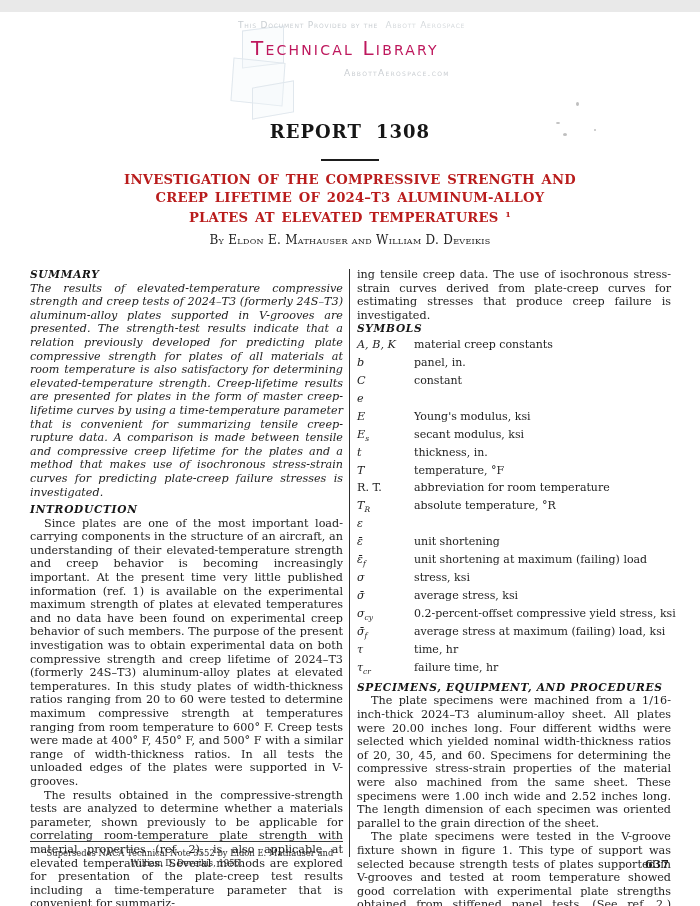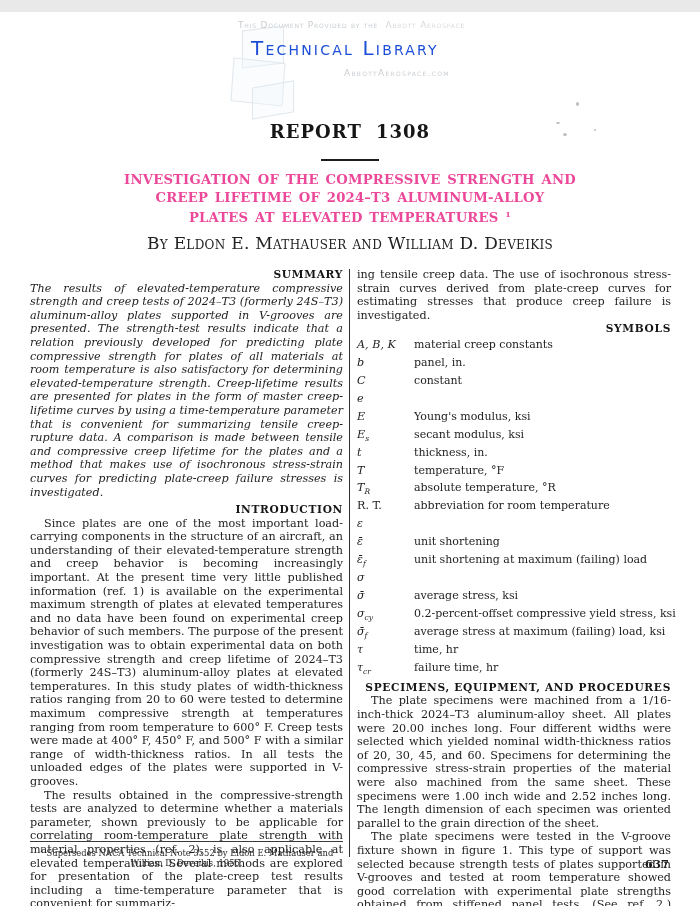--- a/index.html
+++ b/index.html
@@ -6,44 +6,44 @@
   .page{
     position:relative; width:700px; height:906px; margin:12px auto;
     background:#ffffff; overflow:hidden;
     font-family:"DejaVu Serif","Liberation Serif",serif;
     color:#1c1c1c;
   }
   
   .wm{position:absolute; font-family:"DejaVu Sans","Liberation Sans",sans-serif; font-variant:small-caps;}
   .wm-line1{left:238px; top:8px; font-size:9px; letter-spacing:.8px; color:#c9ced2; white-space:nowrap;}
   .wm-line1 .brand{color:#d6dadd;}
-  .wm-line2{left:251px; top:24px; font-size:20px; letter-spacing:2.2px; color:#1d4ed8; white-space:nowrap;}
+  .wm-line2{left:251px; top:24px; font-size:20px; letter-spacing:2.2px; color:#be185d; white-space:nowrap;}
   .wm-line3{left:344px; top:56px; font-size:9px; letter-spacing:1.3px; color:#caced2; white-space:nowrap;}
   .wm-logo{position:absolute; left:228px; top:14px; width:72px; height:104px;}
   .wm-logo div{position:absolute; border:1.5px solid #e0e7ed; background:rgba(242,246,250,.35);}
   .cube-a{left:14px; top:2px;  width:40px; height:36px; transform:skewY(-7deg);}
   .cube-b{left:4px;  top:34px; width:50px; height:42px; transform:skewY(6deg) skewX(-4deg);}
   .cube-c{left:24px; top:58px; width:40px; height:30px; transform:skewY(-10deg);}
   
   .speck{position:absolute; background:#8a8a8a; border-radius:50%; opacity:.55;}
   
   .report-no{position:absolute; top:109px; left:0; width:100%; text-align:center;
     font-size:18px; font-weight:bold; letter-spacing:1px; word-spacing:7px; color:#161616;}
   .title-rule{position:absolute; top:147px; left:321px; width:58px; border-top:2px solid #1d1d1d;}
   .main-title{position:absolute; top:159px; left:0; width:100%; text-align:center;
-    font-size:13.2px; font-weight:bold; line-height:17.5px; letter-spacing:.2px; word-spacing:2px; color:#ec4899;}
+    font-size:13.2px; font-weight:bold; line-height:17.5px; letter-spacing:.2px; word-spacing:2px; color:#b91c1c;}
   .main-title sup{font-size:8px;}
   .byline{position:absolute; top:221px; left:0; width:100%; text-align:center;
-    font-size:17px; font-variant:small-caps; letter-spacing:.3px; color:#222;}
+    font-size:12px; font-variant:small-caps; letter-spacing:.3px; color:#222;}
   
   .col{position:absolute; top:256px; font-size:11.2px; line-height:13.6px; text-align:justify; color:#1d1d1d;}
   .col-left{left:30px; width:313px;}
   .col-right{left:357px; width:314px;}
   .col-divider{position:absolute; left:349px; top:257px; width:1px; height:588px; background:#2e2e2e;}
-  h4.sec{margin:0; font-size:10.6px; font-weight:bold; text-align:right; letter-spacing:.7px; color:#161616;}
+  h4.sec{margin:0; font-size:10.6px; font-weight:bold; text-align:left; letter-spacing:.7px; color:#161616;font-style:italic;}
   .h-summary{margin-bottom:8px;}
   .h-intro{margin:9px 0 7px;}
   .h-symbols{margin:8px 0 6px;}
   .h-specimens{margin:9px 0 6px; letter-spacing:.4px;}
   p{margin:0;}
   p.indent{text-indent:14px;}
   p.summary-body{font-style:italic; margin-bottom:4px;}
   
   .symbols{margin:2px 0 2px;}
   .sym-row{display:grid; grid-template-columns:57px 1fr; line-height:13.7px;}
@@ -134,46 +134,47 @@
         <div class="sym-row">
           <span class="sym-cell"><span class="sym">t</span><sub></sub></span>
           <span class="desc">thickness, in.</span>
         </div>
 
         <div class="sym-row">
           <span class="sym-cell"><span class="sym">T</span><sub></sub></span>
           <span class="desc">temperature, °F</span>
         </div>
 
-        <div class="sym-row">
-          <span class="sym-cell"><span class="sym">T</span><sub>R</sub></span>
-          <span class="desc">absolute temperature, °R</span>
-        </div>
-
         <div class="sym-row roman">
           <span class="sym-cell"><span class="sym">R. T.</span><sub></sub></span>
           <span class="desc">abbreviation for room temperature</span>
         </div>
 
+        <div class="sym-row">
+          <span class="sym-cell"><span class="sym">T</span><sub>R</sub></span>
+          <span class="desc">absolute temperature, °R</span>
+        </div>
+
         <div class="sym-row greek">
           <span class="sym-cell"><span class="sym">ε</span><sub></sub></span>
         </div>
 
         <div class="sym-row greek">
           <span class="sym-cell"><span class="sym">ε̄</span><sub></sub></span>
           <span class="desc">unit shortening</span>
         </div>
 
         <div class="sym-row greek">
           <span class="sym-cell"><span class="sym">ε̄</span><sub>f</sub></span>
           <span class="desc">unit shortening at maximum (failing) load</span>
         </div>
 
         <div class="sym-row greek">
           <span class="sym-cell"><span class="sym">σ</span><sub></sub></span>
+          <span class="desc">stress, ksi</span>
         </div>
 
         <div class="sym-row greek">
           <span class="sym-cell"><span class="sym">σ̄</span><sub></sub></span>
           <span class="desc">average stress, ksi</span>
         </div>
 
         <div class="sym-row greek">
           <span class="sym-cell"><span class="sym">σ</span><sub>cy</sub></span>
           <span class="desc">0.2-percent-offset compressive yield stress, ksi</span>

